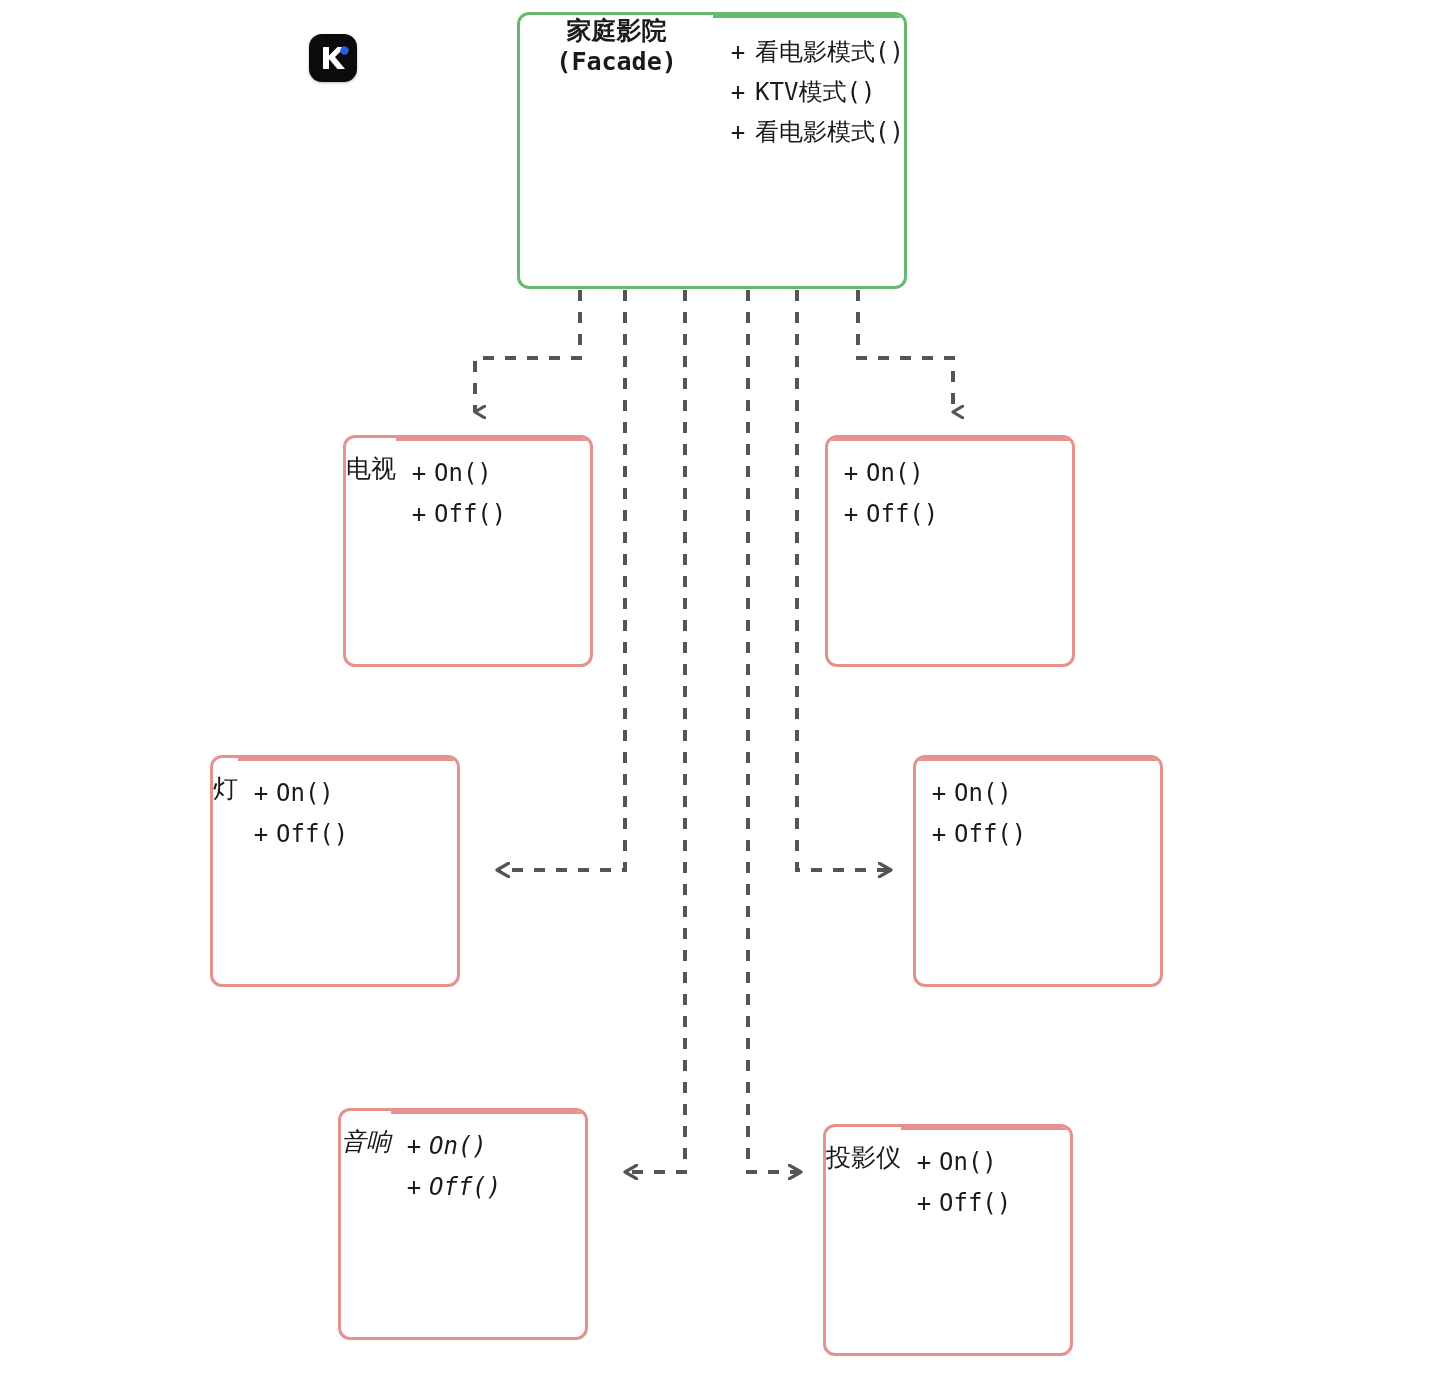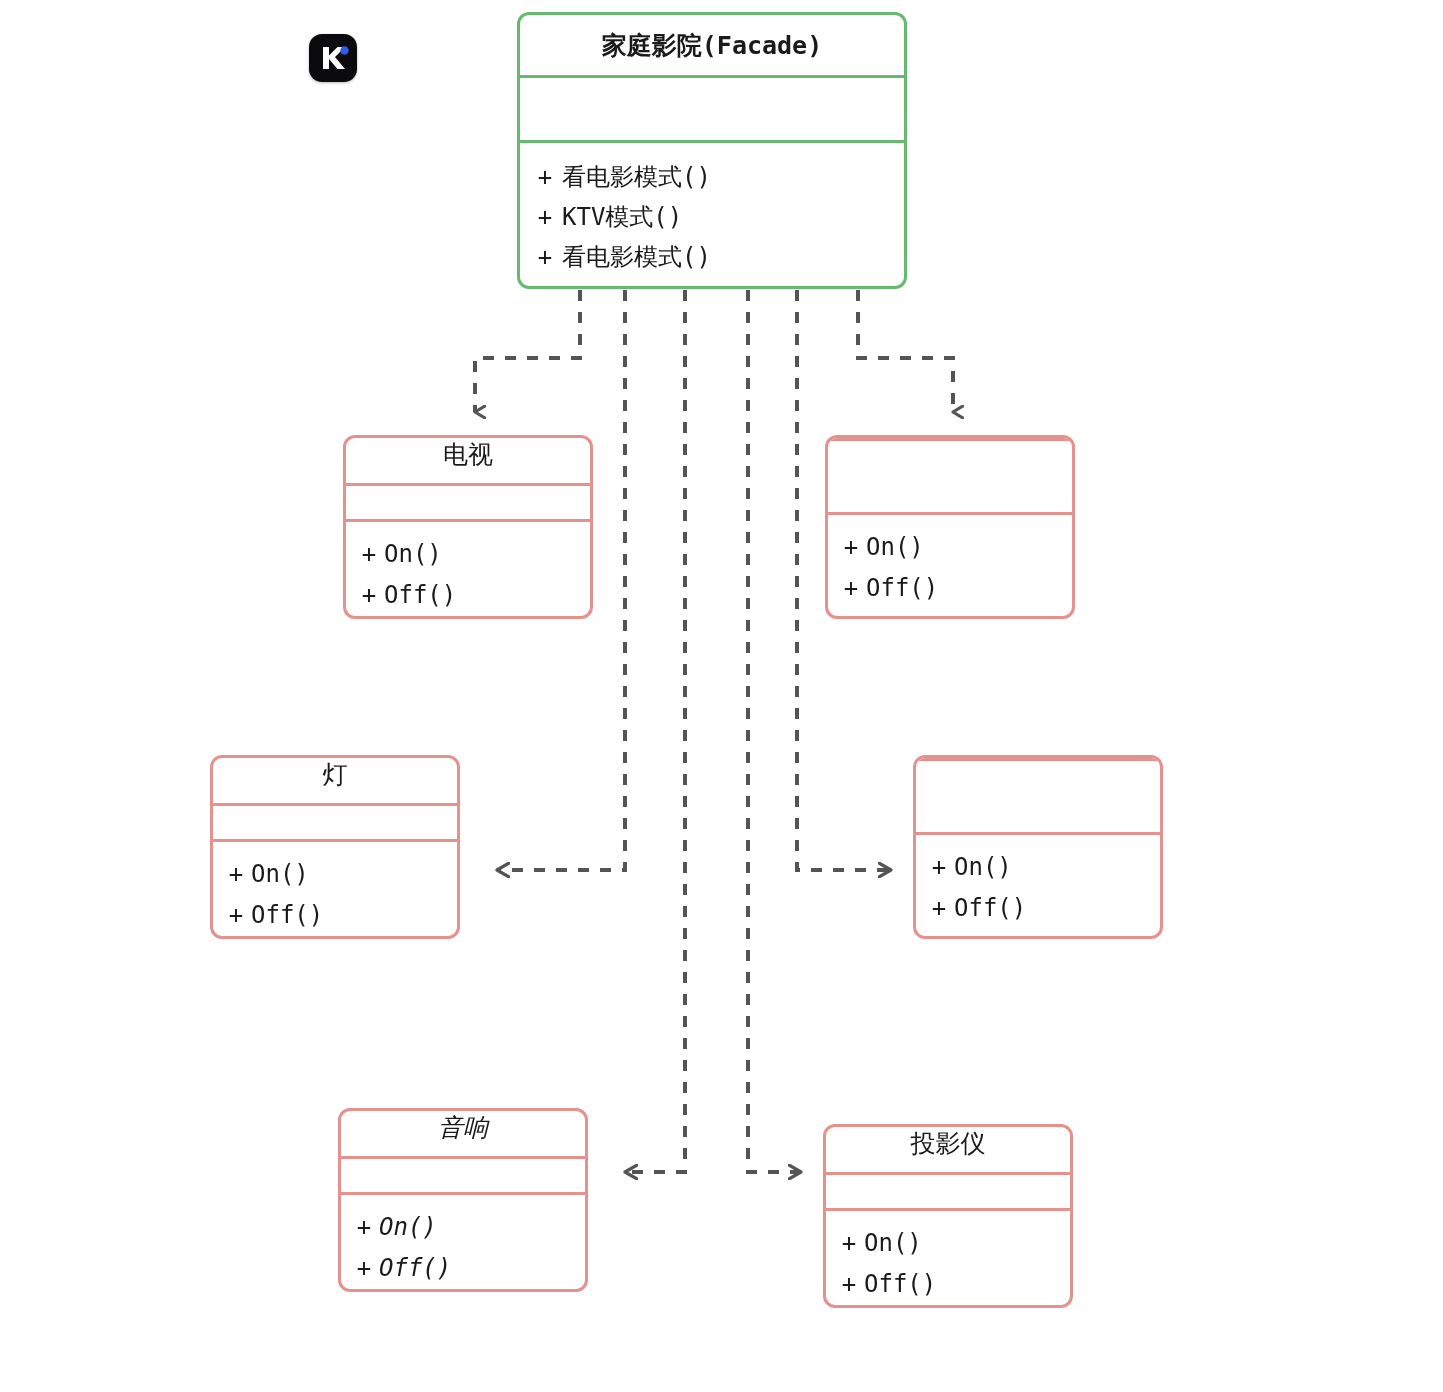--- a/index.html
+++ b/index.html
@@ -31,21 +31,21 @@
   .logo svg { display: block; }
   
   .uml-class {
     position: absolute;
     box-sizing: border-box;
     background: #ffffff;
     border-radius: 12px;
     border-width: 3px;
     border-style: solid;
     display: flex;
-    flex-direction: column;
+    flex-direction: row;
     overflow: hidden;
   }
   .uml-class.green { border-color: #67b96f; }
   .uml-class.pink  { border-color: #e5918d; }
 
   .cls-name {
     text-align: center;
     color: #1a1a1a;
     display: flex;
     align-items: center;
@@ -84,21 +84,21 @@
     font-size: 25px;
     font-family: "DejaVu Sans Mono", monospace;
     font-weight: 700;
   }
   #facade .cls-attrs { height: 65px; }
   #facade .cls-ops   { flex: 1; padding-left: 8px; }
   #facade .op-row { font-size: 24px; line-height: 40px; }
   #facade .op-vis { width: 34px; }
 
   
-  .leaf { width: 250px; height: 184px; gap: 12px; }
+  .leaf { width: 250px; height: 232px; }
   .leaf .cls-name {
     height: 60px;
     font-size: 25px;
     font-family: "DejaVu Sans", sans-serif;
   }
   .leaf .cls-attrs { height: 62px; }
   .leaf .cls-ops { flex: 1; padding-left: 8px; padding-top: 12px; }
   .leaf .op-row { font-size: 24px; line-height: 41px; }
 
   #tv        { left: 343px;  top: 435px;  }

